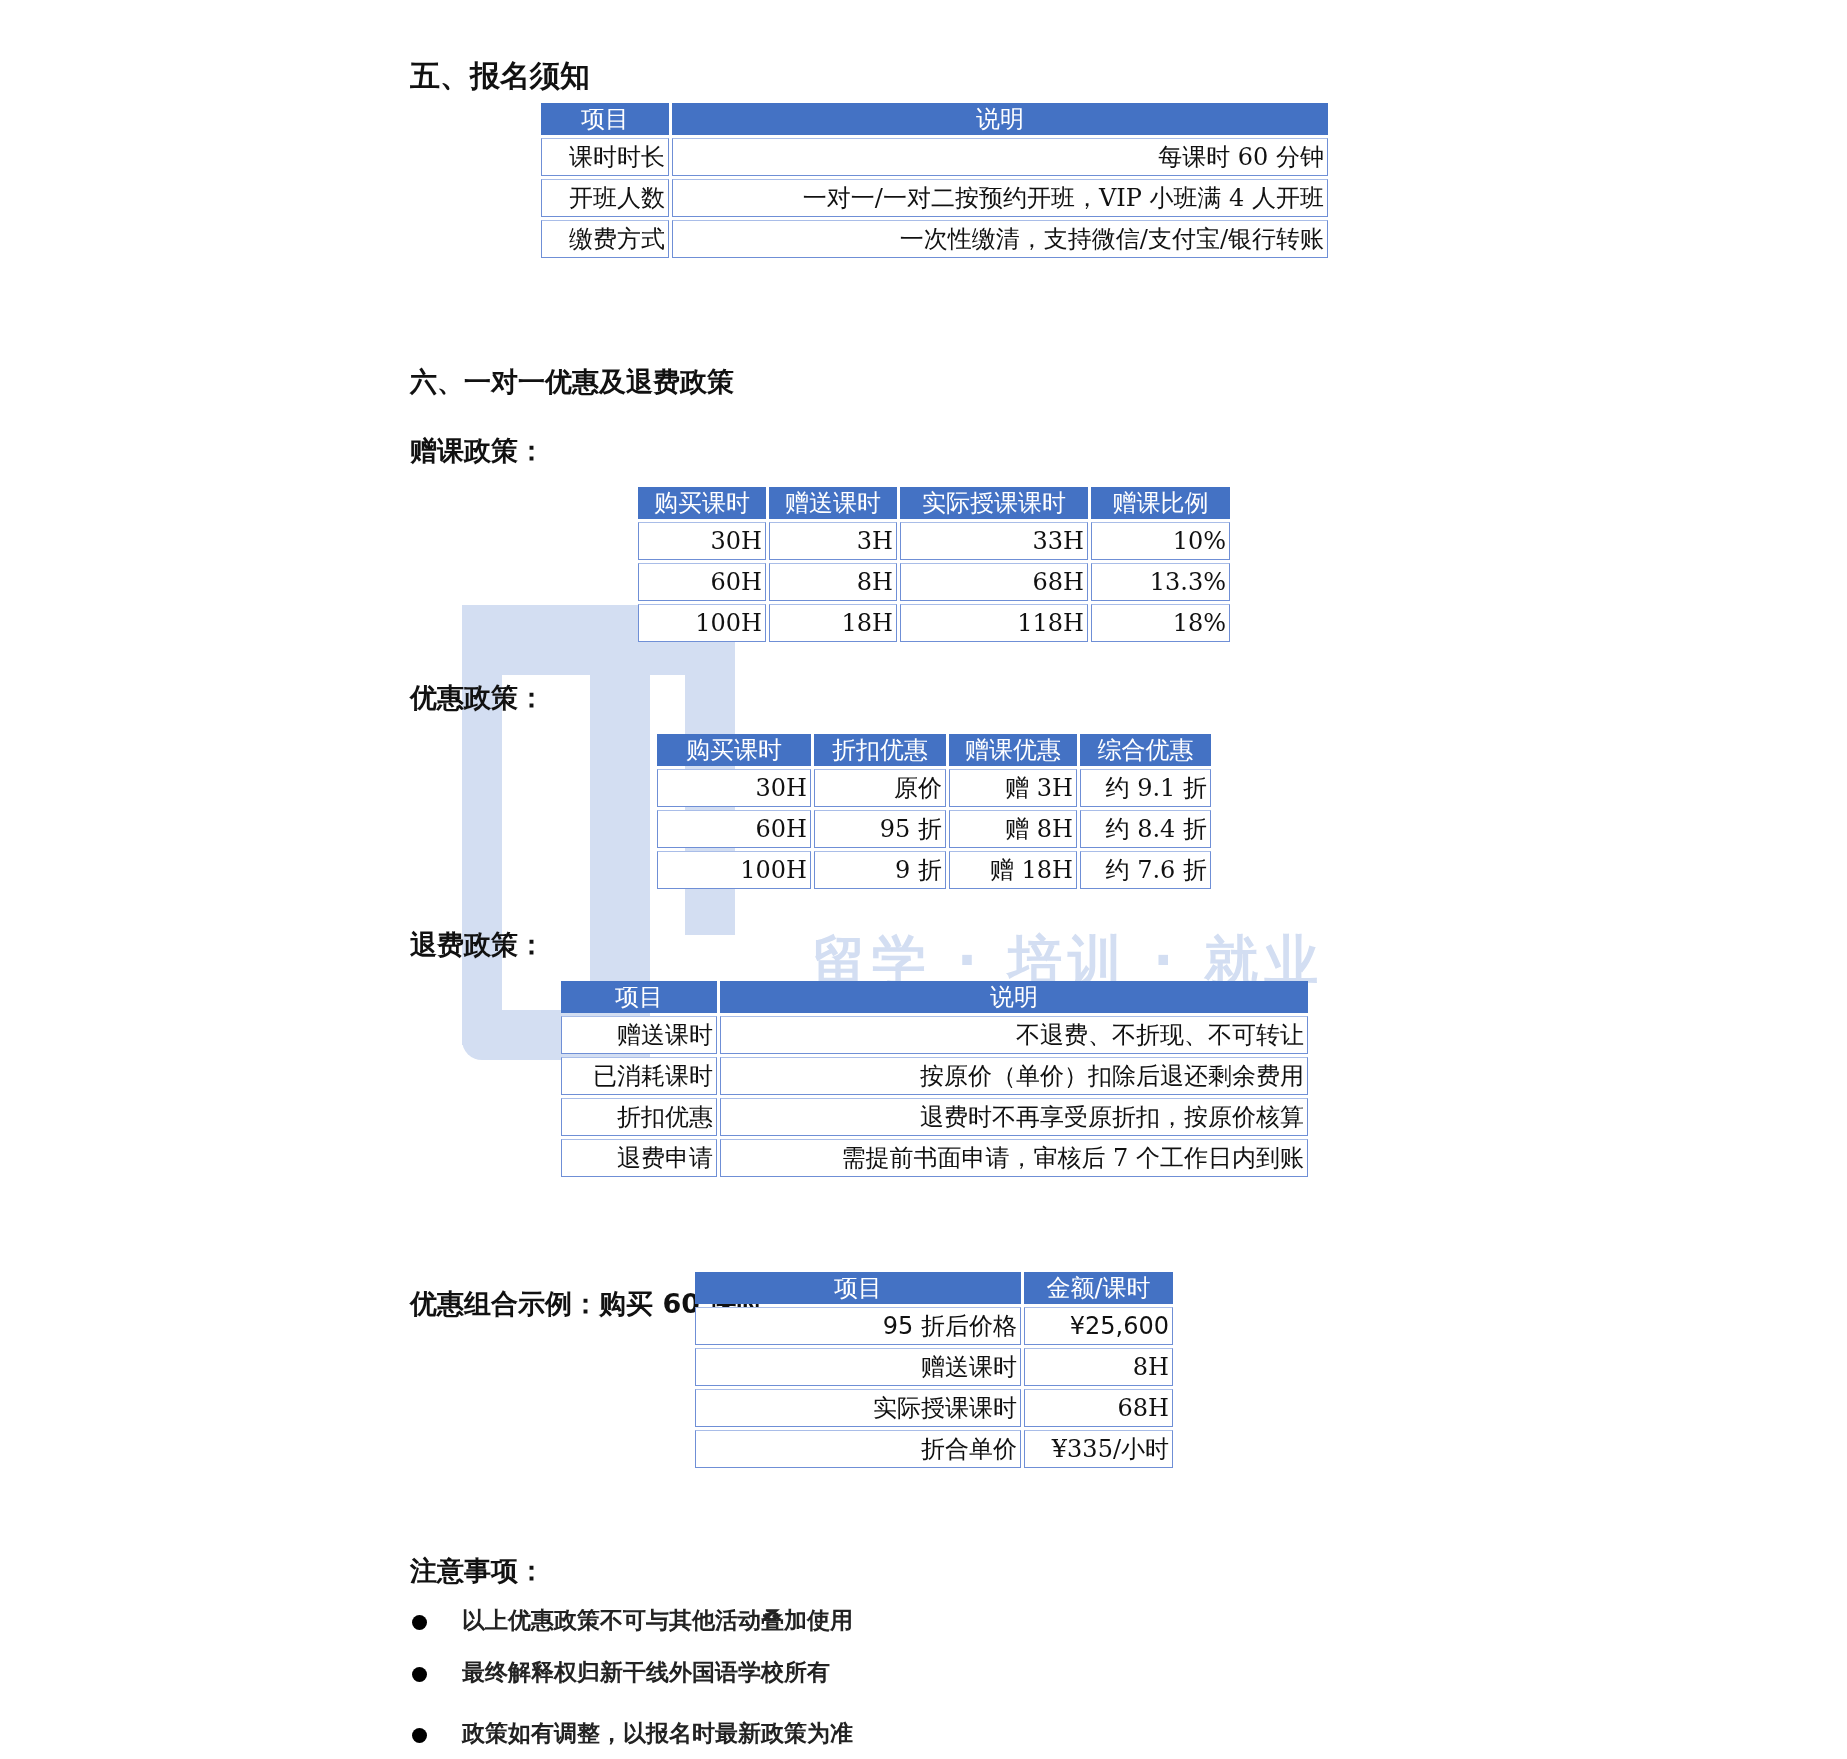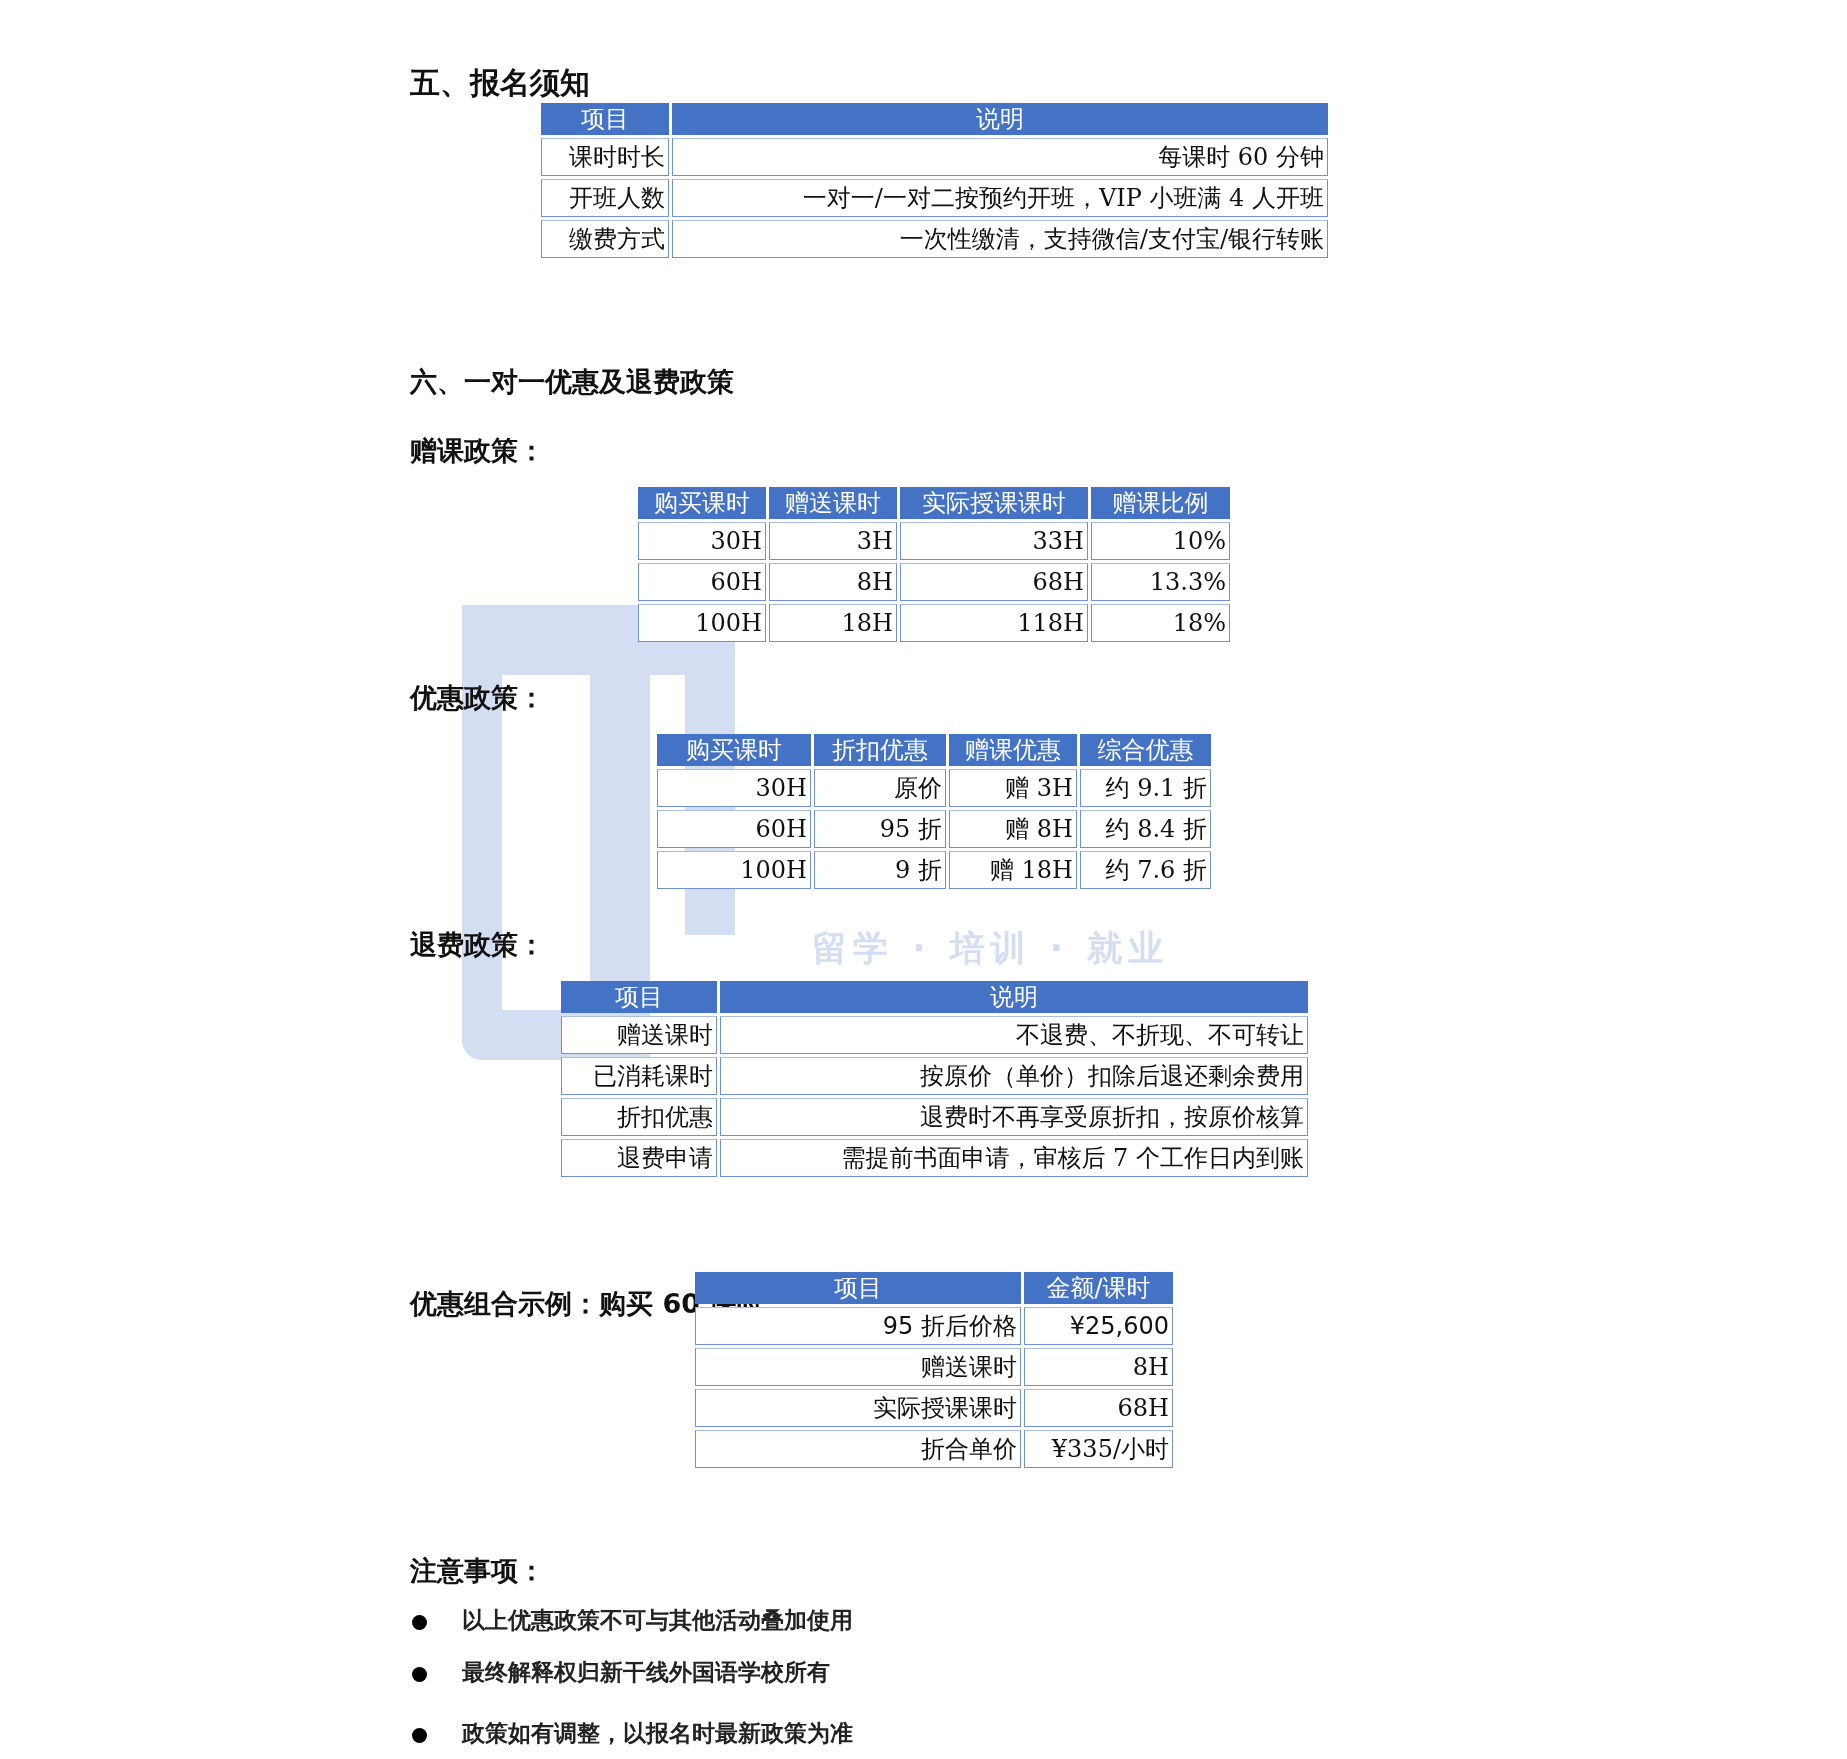--- a/index.html
+++ b/index.html
@@ -1,18 +1,18 @@
 <!DOCTYPE html>
 <html><head>
 <meta charset="utf-8">
 <style>
   html,body{margin:0;padding:0;background:#fff;}
   body{width:1847px;height:1759px;position:relative;overflow:hidden;font-family:"DejaVu Serif","Liberation Serif",serif;color:#111;}
   .wm{position:absolute;background:#d3def2;}
-  .wm-text{position:absolute;left:812px;top:925px;font-family:"DejaVu Sans",sans-serif;font-weight:bold;font-size:35px;color:#d3def2;letter-spacing:6px;white-space:nowrap;}
+  .wm-text{position:absolute;left:812px;top:925px;font-family:"DejaVu Sans",sans-serif;font-weight:bold;font-size:54px;color:#d3def2;letter-spacing:6px;white-space:nowrap;}
   .h{position:absolute;font-family:"DejaVu Sans","Liberation Sans",sans-serif;font-weight:bold;color:#111;white-space:nowrap;}
   .h1{font-size:30px;}
   .h2{font-size:27px;}
   table{position:absolute;border-collapse:separate;border-spacing:3px;font-size:24px;}
   th{background:#4472c4;color:#fff;font-family:"DejaVu Sans",sans-serif;font-weight:normal;font-size:24px;text-align:center;padding:0 2px;height:28px;}
   td{border:1.5px solid #6f8fd6;border-top-color:#a9bde8;background:#fff;text-align:right;height:36px;padding:0 3px;white-space:nowrap;}
   td.l{text-align:right;}
   td.s{font-family:"DejaVu Sans",sans-serif;}
   .bullets{position:absolute;left:408px;top:1605px;font-family:"DejaVu Sans",sans-serif;font-weight:bold;font-size:23px;color:#222;}
   .bi{position:absolute;left:0;white-space:nowrap;}
@@ -22,21 +22,21 @@
 </head>
 <body>
 
 <div class="wm" style="left:462px;top:605px;width:245px;height:70px;border-radius:18px 0 0 0;"></div>
 <div class="wm" style="left:590px;top:605px;width:60px;height:460px;"></div>
 <div class="wm" style="left:685px;top:605px;width:50px;height:330px;"></div>
 <div class="wm" style="left:462px;top:605px;width:40px;height:440px;"></div>
 <div class="wm" style="left:462px;top:1010px;width:188px;height:50px;border-radius:0 0 20px 20px;"></div>
 <div class="wm-text">留学 · 培训 · 就业</div>
 
-<div class="h h1" style="left:410px;top:63px;">五、报名须知</div>
+<div class="h h1" style="left:410px;top:56px;">五、报名须知</div>
 <table style="left:538px;top:100px;width:793px;">
   <tbody>
       <tr>
     <th style="width:124px;">项目</th>
     <th>说明</th>
   </tr>
   <tr>
     <td class="l">课时时长</td>
     <td>每课时 60 分钟</td>
   </tr>

